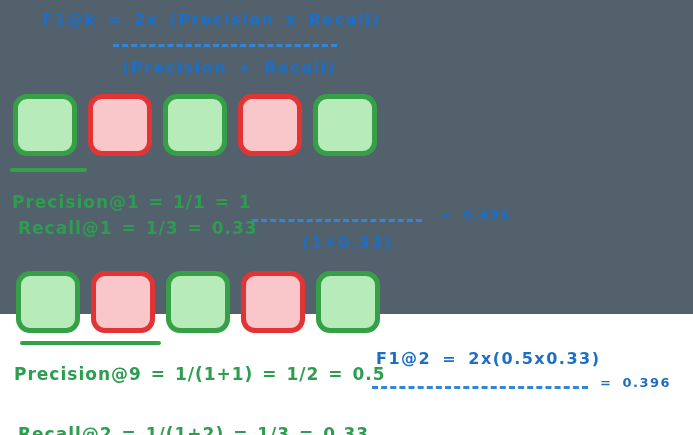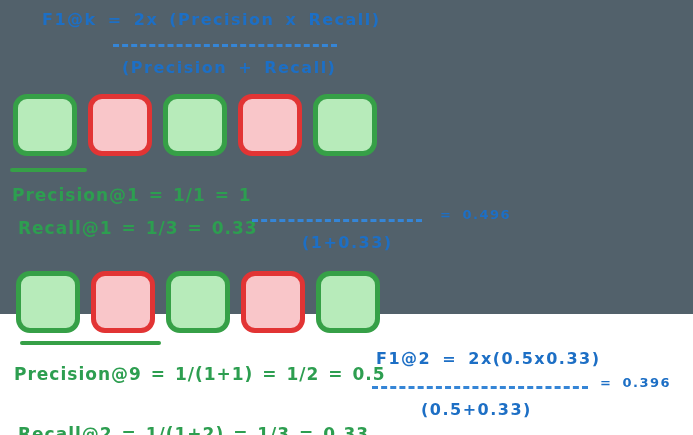--- a/index.html
+++ b/index.html
@@ -72,21 +72,21 @@
   <div class="abs squares-row" style="left:13px; top:94px;">
       <div class="sq green"></div>
       <div class="sq red"></div>
       <div class="sq green"></div>
       <div class="sq red"></div>
       <div class="sq green"></div>
     </div>
 
   <div class="abs underline" style="left:10px; top:168px; width:77px;"></div>
 
-  <div class="abs green-text" style="left:12px; top:185px;text-align:right;">Precision@1 = 1/1 = 1</div>
+  <div class="abs green-text" style="left:12px; top:192px;text-align:right;">Precision@1 = 1/1 = 1</div>
   <div class="abs green-text" style="left:18px; top:218px;">Recall@1 = 1/3 = 0.33</div>
 
   <div class="abs frac-line" style="left:252px; top:219px; width:170px;"></div>
   <div class="abs blue-text" style="left:302px; top:233px;">(1+0.33)</div>
   <div class="abs blue-text result" style="left:440px; top:207px;">= 0.496</div>
 
   <div class="abs squares-row" style="left:16px; top:271px;">
       <div class="sq green"></div>
       <div class="sq red"></div>
       <div class="sq green"></div>
@@ -94,16 +94,15 @@
       <div class="sq green"></div>
     </div>
 
   <div class="abs underline" style="left:20px; top:341px; width:141px;"></div>
 
   <div class="abs green-text" style="left:14px; top:364px;">Precision@9 = 1/(1+1) = 1/2 = 0.5</div>
   <div class="abs green-text" style="left:18px; top:416px;margin-top:8px;">Recall@2 = 1/(1+2) = 1/3 = 0.33</div>
 
   <div class="abs blue-text" style="left:376px; top:349px;">F1@2 = 2x(0.5x0.33)</div>
   <div class="abs frac-line" style="left:372px; top:386px; width:216px;"></div>
-  <div class="abs blue-text" style="left:421px; top:400px;">(0.5+0.33)</div>
   <div class="abs blue-text result" style="left:600px; top:375px;">= 0.396</div>
 
 </div>
 
 </body></html>

